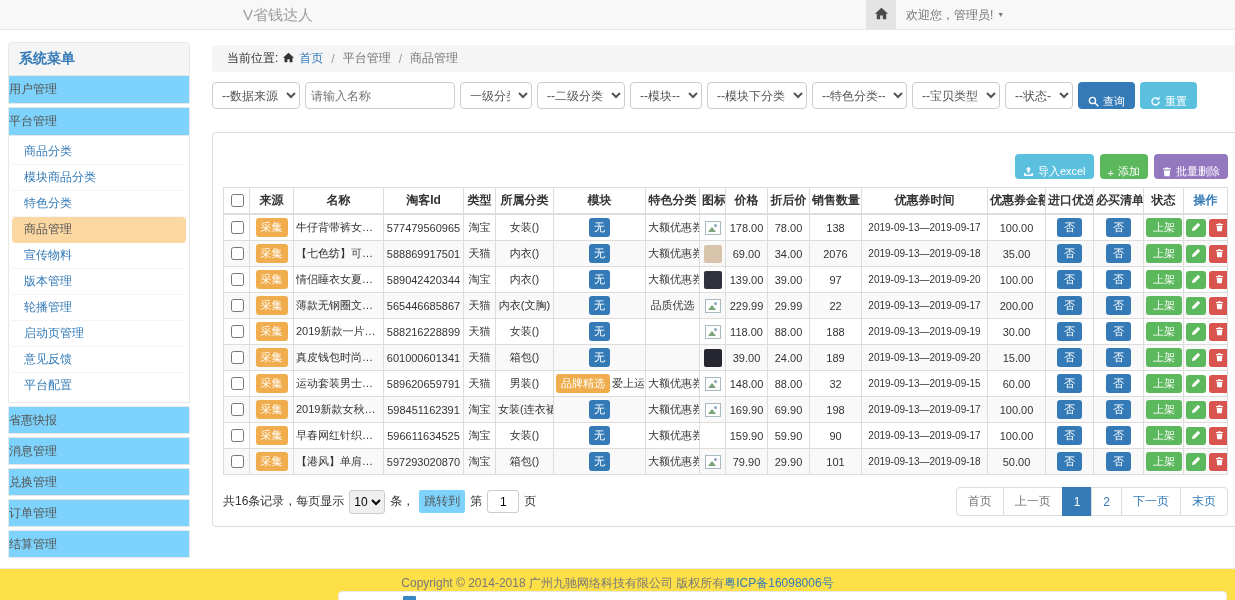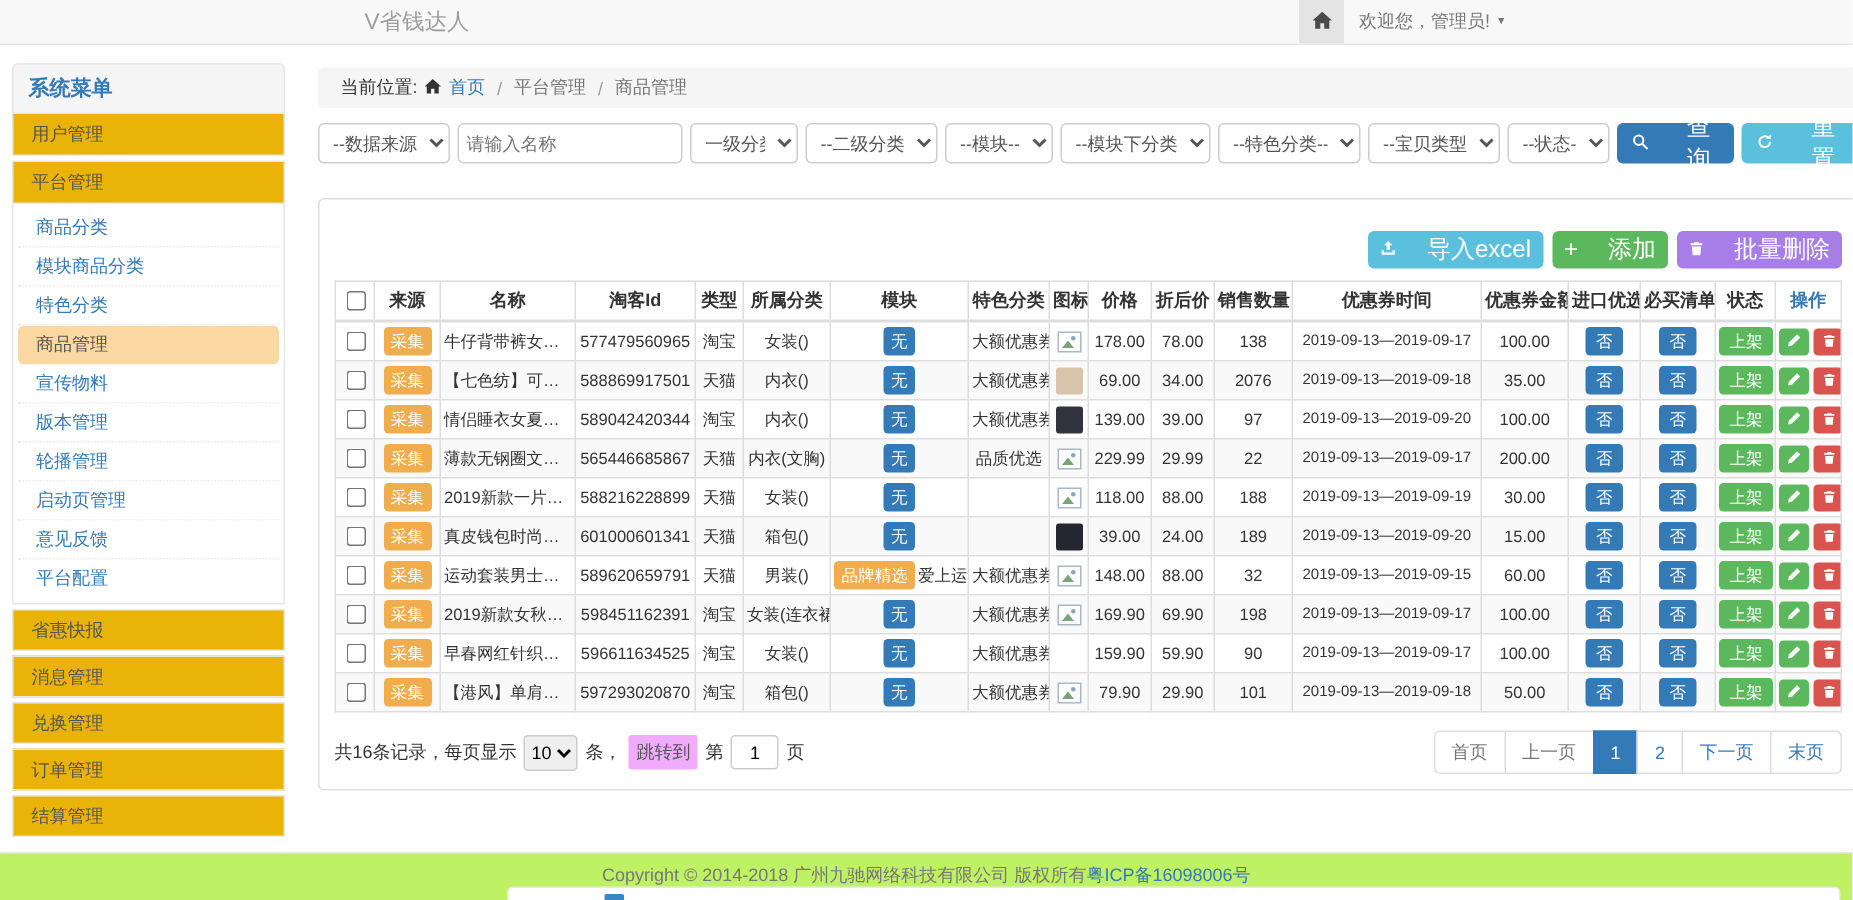--- a/index.html
+++ b/index.html
@@ -15,21 +15,21 @@
   .home-btn { position:absolute; left:866px; top:0; width:30px; height:29px; background:#e4e4e4;
               display:flex; align-items:center; justify-content:center; cursor:pointer; border:0; }
   .welcome { position:absolute; left:906px; top:0; line-height:29px; color:#777; cursor:pointer; }
   .welcome .caret { font-size:7px; color:#777; margin-left:4px; vertical-align:2px; }
   
   .main-wrap { display:flex; height:538px; }
   
   .sidebar { width:182px; margin-left:8px; padding-top:12px; overflow:hidden; flex:none; }
   .sb-heading { color:#337ab7; font-weight:bold; font-size:14px; padding:7px 10px;
                 background:#f5f5f5; border:1px solid #e7e7e7; border-radius:4px 4px 0 0; }
-  .sb-item { height:28px; line-height:27px; padding-left:12px; color:#555; background:#eab308;
+  .sb-item { height:28px; line-height:27px; color:#555; background:#7dd3fc;
              border:1px solid #e7e7e7; border-top:none; cursor:pointer; }
   .sb-group { margin-top:3px; border-top:1px solid #e7e7e7; }
   .sb-group .sb-item { border-top:none; }
   .sb-sub { background:#fff; border:1px solid #e7e7e7; border-top:none; padding:3px 3px; }
   .sb-sub-item { height:26px; line-height:25px; padding-left:12px; color:#337ab7;
                  border-bottom:1px dotted #ececec; cursor:pointer; }
   .sb-sub-item:last-of-type { border-bottom:none; }
   .sb-sub-item.active { background:#fbd8a2; border-radius:4px; color:#555; border-bottom-color:transparent; }
   
   .content { flex:1; margin-left:22px; margin-right:8px; padding-top:15px; }
@@ -37,27 +37,27 @@
                 display:flex; align-items:center; gap:5px; }
   .bc-prefix { color:#333; }
   .bc-home { color:#337ab7; cursor:pointer; }
   .bc-sep { color:#999; margin:0 3px; }
   
   .filter-row { margin-top:10px; display:flex; gap:5px; align-items:center; }
   .f-select,.f-input { height:27px; border:1px solid #ccc; border-radius:4px; background:#fff;
                        font-size:12px; color:#555; padding:0 5px;
                        font-family:"Liberation Sans","DejaVu Sans",sans-serif; }
   .w68{width:68px}.w72{width:72px}.w88{width:88px}.w95{width:95px}.w100{width:100px}.w150{width:150px}
-  .btn { height:27px; border:none; border-radius:4px; color:#fff; font-size:16px; cursor:pointer;
-         display:inline-flex; align-items:center; gap:20px; padding:0 10px;
+  .btn { height:27px; border:none; border-radius:4px; color:#fff; font-size:11px; cursor:pointer;
+         display:inline-flex; align-items:flex-end; gap:4px; padding:0 10px;
          font-family:"Liberation Sans","DejaVu Sans",sans-serif; }
   .btn-primary{background:#337ab7}
   .btn-info{background:#5bc0de}
   .btn-success{background:#5cb85c}
-  .btn-danger-light{background:#6d28d9; opacity:.6;}
+  .btn-danger-light{background:#4c1d95; opacity:.6;}
   
   .panel { margin-top:23px; border:1px solid #ddd; border-radius:4px; padding:10px; }
   .toolbar { display:flex; justify-content:flex-end; gap:6px; }
   .toolbar .btn { height:25px; padding:0 8px;margin-top:11px; }
   
   table { width:100%; border-collapse:collapse; margin-top:8px; table-layout:fixed; }
   th,td { border:1px solid #ddd; text-align:center; padding:3px 2px; height:25px;
           overflow:hidden; white-space:nowrap; font-size:11px; }
   th { font-size:12px; font-weight:bold; color:#333; border-bottom:2px solid #ddd; background:#fff; }
   th.op { color:#337ab7; }
@@ -81,31 +81,31 @@
   .icon-broken::before { content:""; position:absolute; left:2px; bottom:2px; width:0; height:0;
                  border-left:4px solid transparent; border-right:4px solid transparent;
                  border-bottom:5px solid #7aa37a; }
   .icon-broken::after { content:""; position:absolute; right:3px; top:2px; width:3px; height:3px;
                  border-radius:50%; background:#88a6c0; }
   .icon-photo { display:inline-block; width:18px; height:18px; border-radius:2px; vertical-align:middle; }
   
   .pagination-row { margin-top:12px; display:flex; justify-content:space-between; align-items:center; }
   .pg-left { display:flex; align-items:center; gap:5px; color:#333; }
   .per-page { height:24px; border:1px solid #ccc; border-radius:3px; font-size:12px; }
-  .jump-label { background:#f0abfc; padding:3px 5px; border-radius:2px; color:#555; cursor:pointer;font-family:Liberation Mono, monospace; }
+  .jump-label { background:#7dd3fc; padding:3px 5px; border-radius:2px; color:#555; cursor:pointer;font-family:Liberation Mono, monospace; }
   .jump-input { width:32px; height:23px; border:1px solid #ccc; border-radius:3px; text-align:center; font-size:12px; }
   .pg-group { display:flex; }
   .pg-btn { border:1px solid #ddd; background:#fff; color:#337ab7; font-size:12px; padding:5px 11px;
             margin-left:-1px; cursor:pointer; font-family:"Liberation Sans","DejaVu Sans",sans-serif; }
   .pg-btn:first-of-type { border-radius:4px 0 0 4px; margin-left:0; }
   .pg-btn:last-of-type { border-radius:0 4px 4px 0; }
   .pg-btn.disabled { color:#777; }
   .pg-btn.active { background:#337ab7; border-color:#337ab7; color:#fff; }
   
-  .footer { height:32px; border-top:1px solid #e7e7e7; background:#bef264; position:relative;
+  .footer { height:32px; border-top:1px solid #e7e7e7; background:#fde047; position:relative;
             text-align:center; line-height:29px; color:#777; }
   .footer .icp { color:#337ab7; cursor:pointer; }
   .footer-sub { position:absolute; left:338px; top:22px; width:889px; height:12px; background:#fff;
                 border:1px solid #e8e8e8; border-radius:4px; }
   .footer-blue { position:absolute; left:64px; top:4px; width:13px; height:8px; background:#3a87c8; border-radius:1px; }
 </style>
 </head>
 <body>
 
 <div class="topbar">

